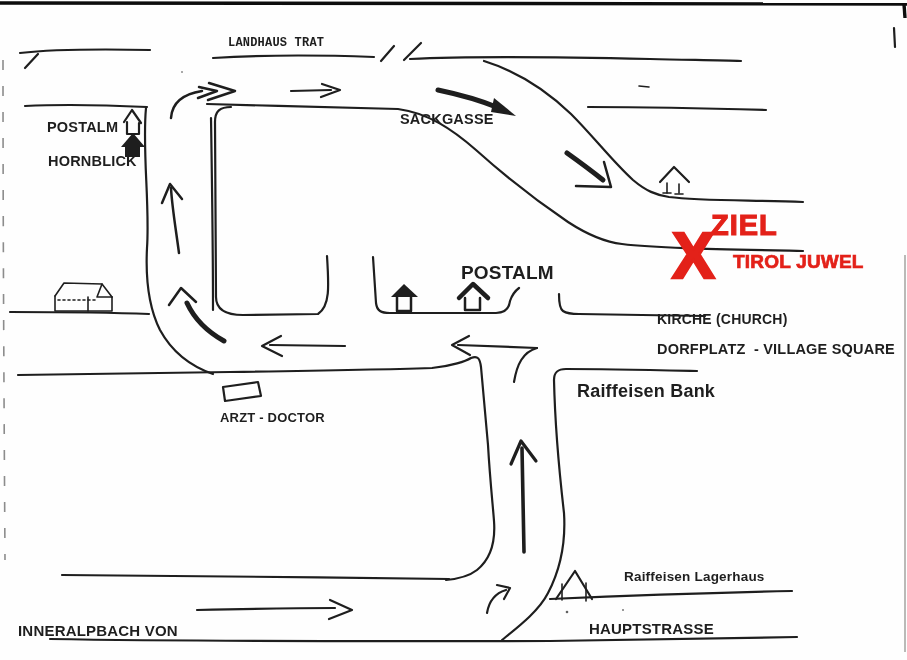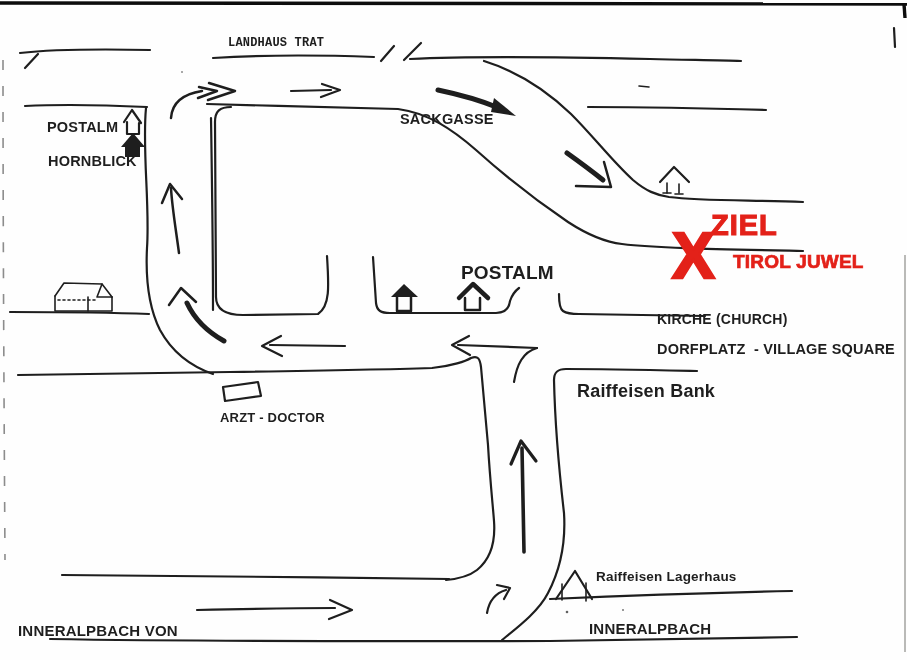--- a/index.html
+++ b/index.html
@@ -202,17 +202,17 @@
   <div class="lbl" style="left:577px; top:381px; font-size:18px;">Raiffeisen Bank</div>
 
   <div class="lbl" style="left:220px; top:410px; font-size:13px;">ARZT - DOCTOR</div>
 
   <div class="lbl two-line" style="left:18px; top:583px; font-size:15px; line-height:19px;">
     <span>INNERALPBACH VON</span>
     
     
   </div>
 
-  <div class="lbl" style="left:596px; top:569px; font-size:13.5px;">Raiffeisen Lagerhaus</div>
-
-  <div class="lbl" style="left:589px; top:620px; font-size:15px;">INNERALPBACH</div>
+  <div class="lbl" style="left:624px; top:569px; font-size:13.5px;">Raiffeisen Lagerhaus</div>
+
+  <div class="lbl" style="left:589px; top:620px; font-size:15px;">HAUPTSTRASSE</div>
 
 </div>
 
 </body></html>

